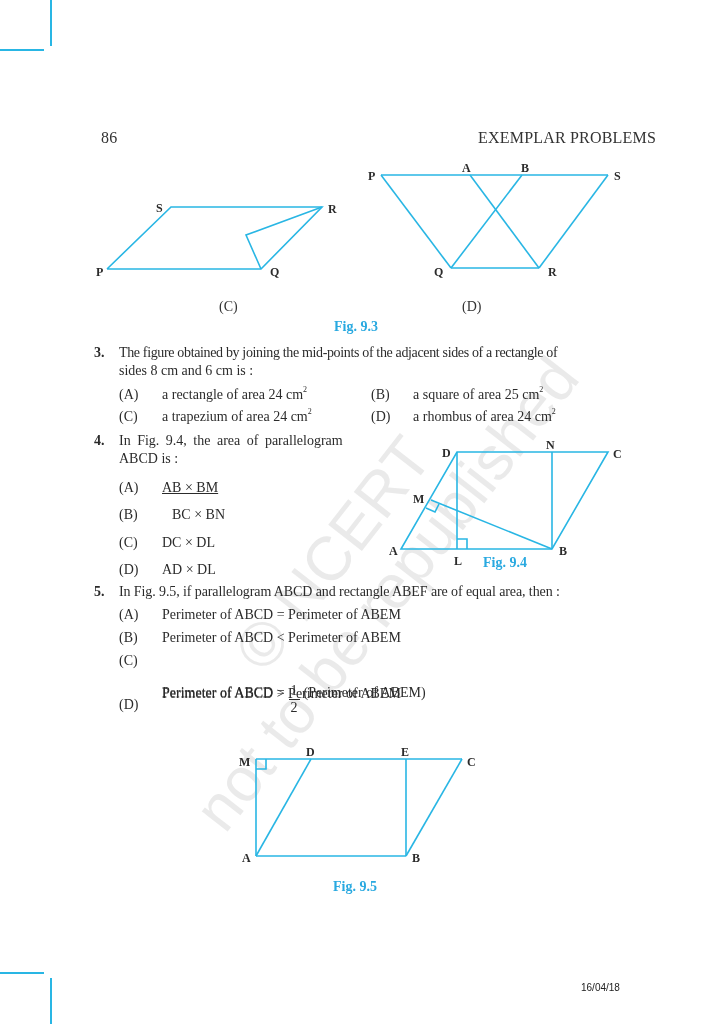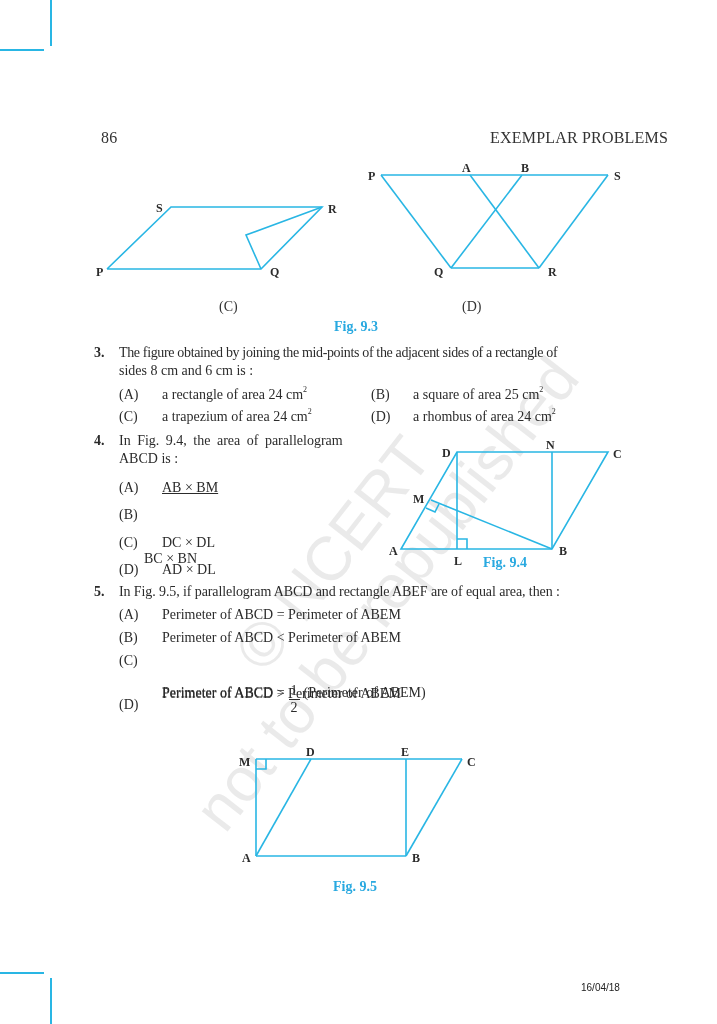--- a/index.html
+++ b/index.html
@@ -26,21 +26,21 @@
 
 <div class="crop" style="left:50px;top:0;width:2px;height:46px;"></div>
 <div class="crop" style="left:0;top:49px;width:44px;height:2px;"></div>
 <div class="crop" style="left:0;top:972px;width:44px;height:2px;"></div>
 <div class="crop" style="left:50px;top:978px;width:2px;height:46px;"></div>
 
 <div class="wm" style="left:220px;top:640px;transform:rotate(-52deg);">© NCERT</div>
 <div class="wm" style="left:180px;top:800px;transform:rotate(-52deg);">not to be republished</div>
 
 <div class="abs hdr" style="left:101px;top:129px;">86</div>
-<div class="abs hdr" style="left:490px;top:129px;font-family:Liberation Serif, serif;">EXEMPLAR PROBLEMS</div>
+<div class="abs hdr" style="left:478px;top:129px;font-family:Liberation Serif, serif;">EXEMPLAR PROBLEMS</div>
 
 <svg width="717" height="1024">
   <g fill="none" stroke="#29b6e4" stroke-width="1.6">
     <polyline points="107,269 261,269 322,207 171,207 107,269"></polyline>
     <polyline points="261,269 246,235 322,207"></polyline>
   </g>
 </svg>
 <div class="abs" style="left:96px;top:262px;"><b class="txt" style="font-size:12px">P</b></div>
 <div class="abs" style="left:270px;top:262px;"><b class="txt" style="font-size:12px">Q</b></div>
 <div class="abs" style="left:328px;top:199px;"><b class="txt" style="font-size:12px">R</b></div>
@@ -95,21 +95,21 @@
 
 <div class="abs txt" style="left:94px;top:431px;">
   <span class="qnum">4.</span>
 </div>
 <div class="abs txt" style="left:119px;top:431px;word-spacing:3px;">In Fig. 9.4, the area of parallelogram</div>
 <div class="abs txt" style="left:119px;top:449px;">ABCD is :</div>
 
 <div class="abs txt" style="left:119px;top:478px;"><span>(A)</span></div>
 <div class="abs txt" style="left:162px;top:478px;text-decoration:underline;">AB × BM</div>
 <div class="abs txt" style="left:119px;top:505px;"><span>(B)</span></div>
-<div class="abs txt" style="left:144px;top:505px;margin-top:44px;">BC × BN</div>
+<div class="abs txt" style="left:172px;top:505px;">BC × BN</div>
 <div class="abs txt" style="left:119px;top:533px;"><span>(C)</span></div>
 <div class="abs txt" style="left:162px;top:533px;">DC × DL</div>
 <div class="abs txt" style="left:119px;top:560px;"><span>(D)</span></div>
 <div class="abs txt" style="left:162px;top:560px;">AD × DL</div>
 
 <svg width="717" height="1024">
   <g fill="none" stroke="#29b6e4" stroke-width="1.6">
     <polygon points="401,549 552,549 608,452 457,452"></polygon>
     <line x1="457" y1="452" x2="457" y2="549"></line>
     <line x1="552" y1="452" x2="552" y2="549"></line>

